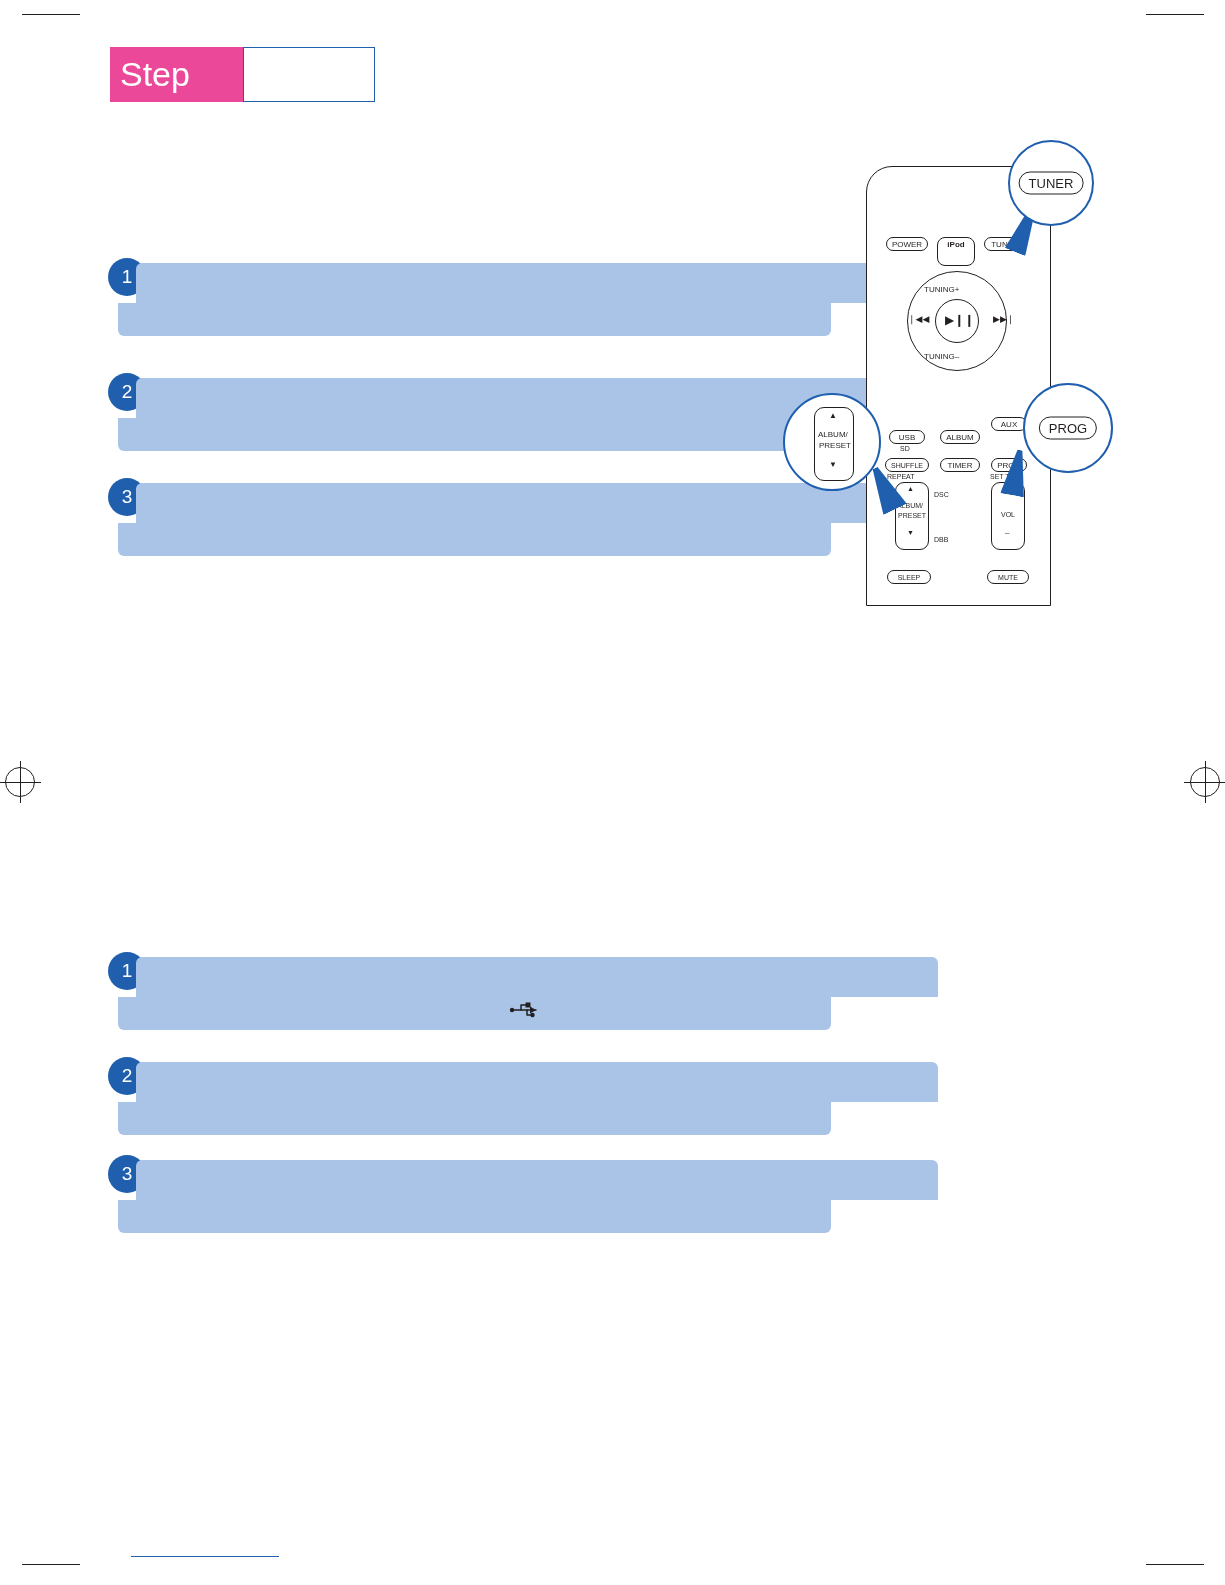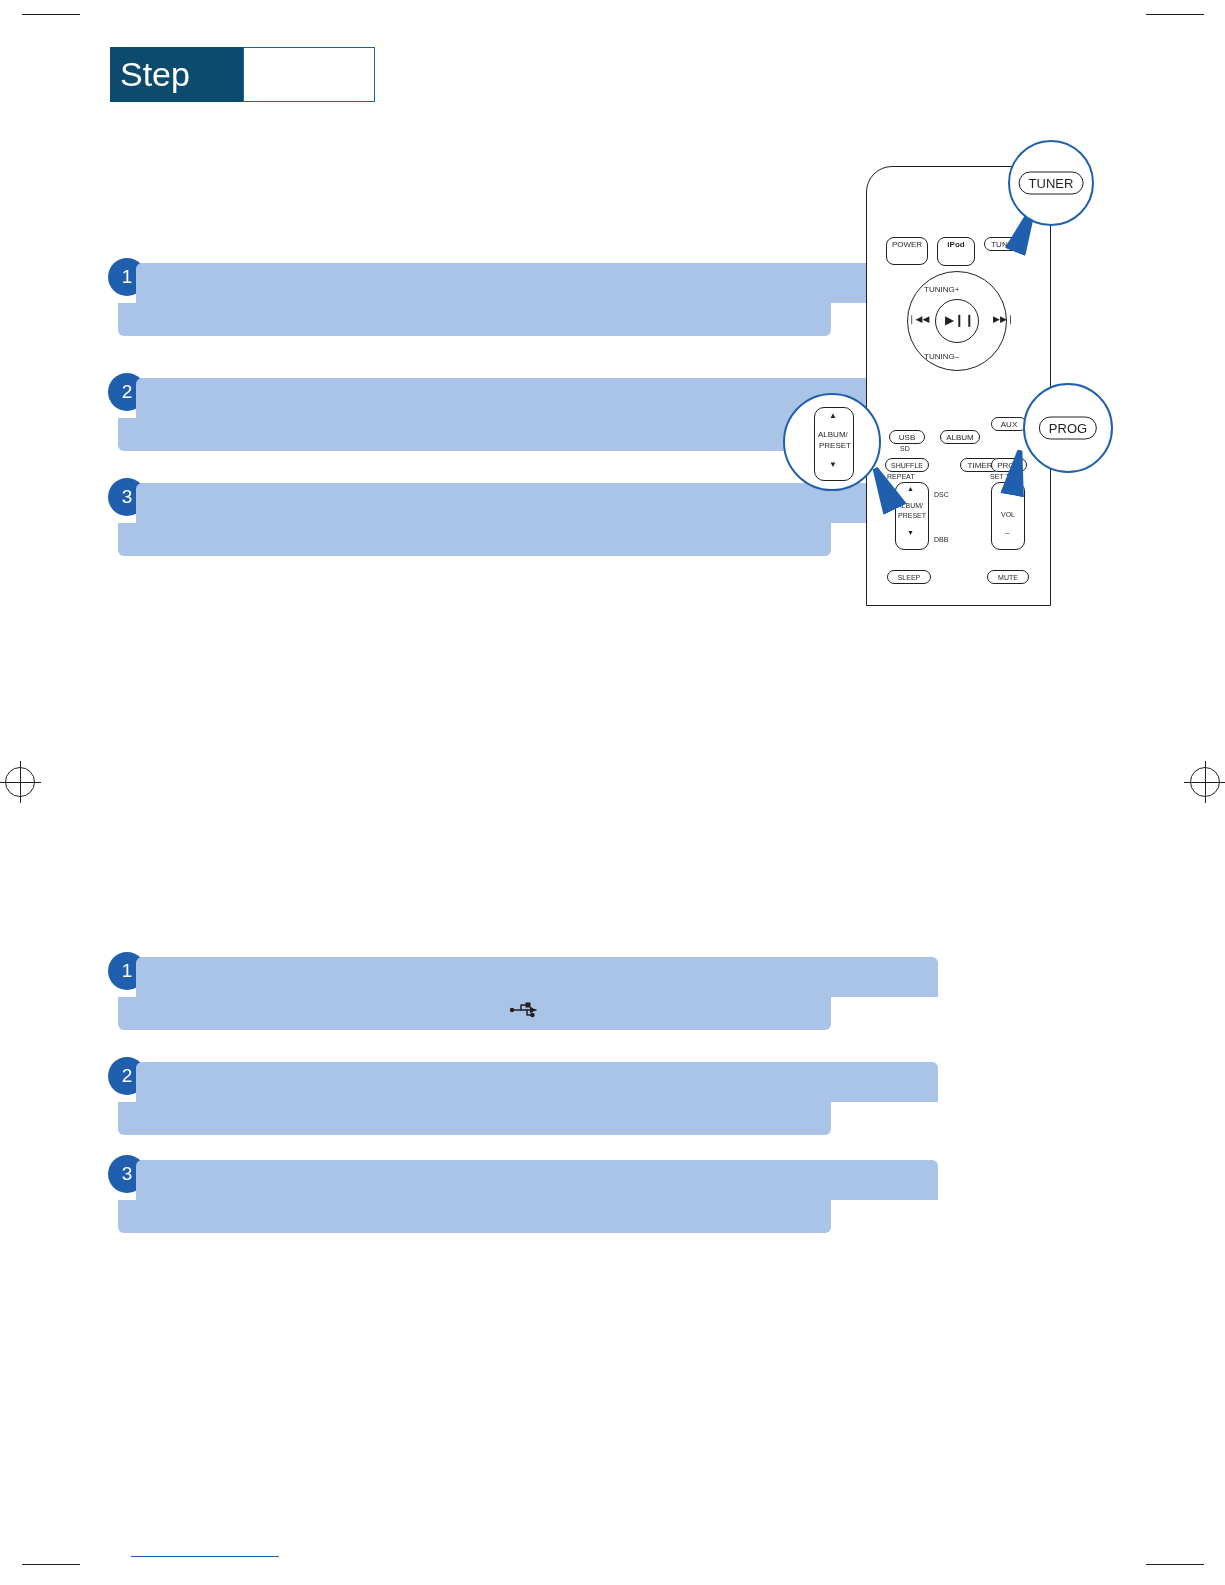--- a/index.html
+++ b/index.html
@@ -46,21 +46,21 @@
     width: 265px;
     height: 55px;
     box-sizing: border-box;
   }
   .step-header .blue-box {
     position: absolute;
     left: 0;
     top: 0;
     width: 133px;
     height: 55px;
-    background: #0c4a6e;
+    background: #ec4899;
   }
   .step-header .blue-box span {
     position: absolute;
     left: 10px;
     top: 8px;
     color: #ffffff;
     font-size: 34px;
     font-family: "Liberation Sans", sans-serif;
     letter-spacing: 0px;
   }
@@ -288,21 +288,21 @@
 
 <div class="instr" style="left:108px; top:1155px; width:730px;">
   <div class="bullet">3</div>
   <div class="band-top" style="width:802px;"></div>
   <div class="band-bot" style="width:713px;"></div>
   <div class="text"></div>
 </div>
 
 <div class="remote">
 
-  <div class="btn" style="left:19px; top:70px; width:42px; height:28px;">POWER</div>
+  <div class="btn" style="left:19px; top:70px; width:42px; height:14px;">POWER</div>
   <div class="btn" style="left:70px; top:70px; width:38px; height:29px;font-weight:bold;">iPod</div>
   <div class="btn" style="left:117px; top:70px; width:42px; height:14px;">TUNER</div>
 
   <div class="navring" style="left:40px; top:104px; width:100px; height:100px;"></div>
   <div class="navring" style="left:68px; top:132px; width:44px; height:44px;"></div>
 
   <div class="lbl" style="left:57px; top:118px;">
     <span>TUNING</span><span>+</span>
   </div>
   <div class="lbl" style="left:57px; top:185px;">
@@ -312,21 +312,21 @@
   <div class="lbl" style="left:78px; top:146px; font-size:12px;">▶❙❙</div>
   <div class="lbl" style="left:126px; top:147px; font-size:9px;">▶▶❘</div>
 
   <div class="btn" style="left:22px; top:263px; width:36px; height:14px;">USB</div>
   <div class="btn" style="left:73px; top:263px; width:40px; height:14px;">ALBUM</div>
   <div class="btn" style="left:124px; top:250px; width:36px; height:14px;">AUX</div>
 
   <div class="lbl sm" style="left:33px; top:278px;">SD</div>
 
   <div class="btn" style="left:18px; top:291px; width:44px; height:14px; font-size:7px;">SHUFFLE</div>
-  <div class="btn" style="left:73px; top:291px; width:40px; height:14px;margin-left:20px;">TIMER</div>
+  <div class="btn" style="left:73px; top:291px; width:40px; height:14px;">TIMER</div>
   <div class="btn" style="left:124px; top:291px; width:36px; height:14px;">PROG</div>
 
   <div class="lbl sm" style="left:20px; top:306px;">REPEAT</div>
   <div class="lbl sm" style="left:123px; top:306px;">SET TIME</div>
 
   <div class="rocker" style="left:28px; top:315px; width:34px; height:68px;"></div>
   <div class="lbl sm" style="left:40px; top:318px;">▲</div>
   <div class="lbl sm" style="left:30px; top:335px;">ALBUM/</div>
   <div class="lbl sm" style="left:31px; top:345px;">PRESET</div>
   <div class="lbl sm" style="left:40px; top:362px;">▼</div>

